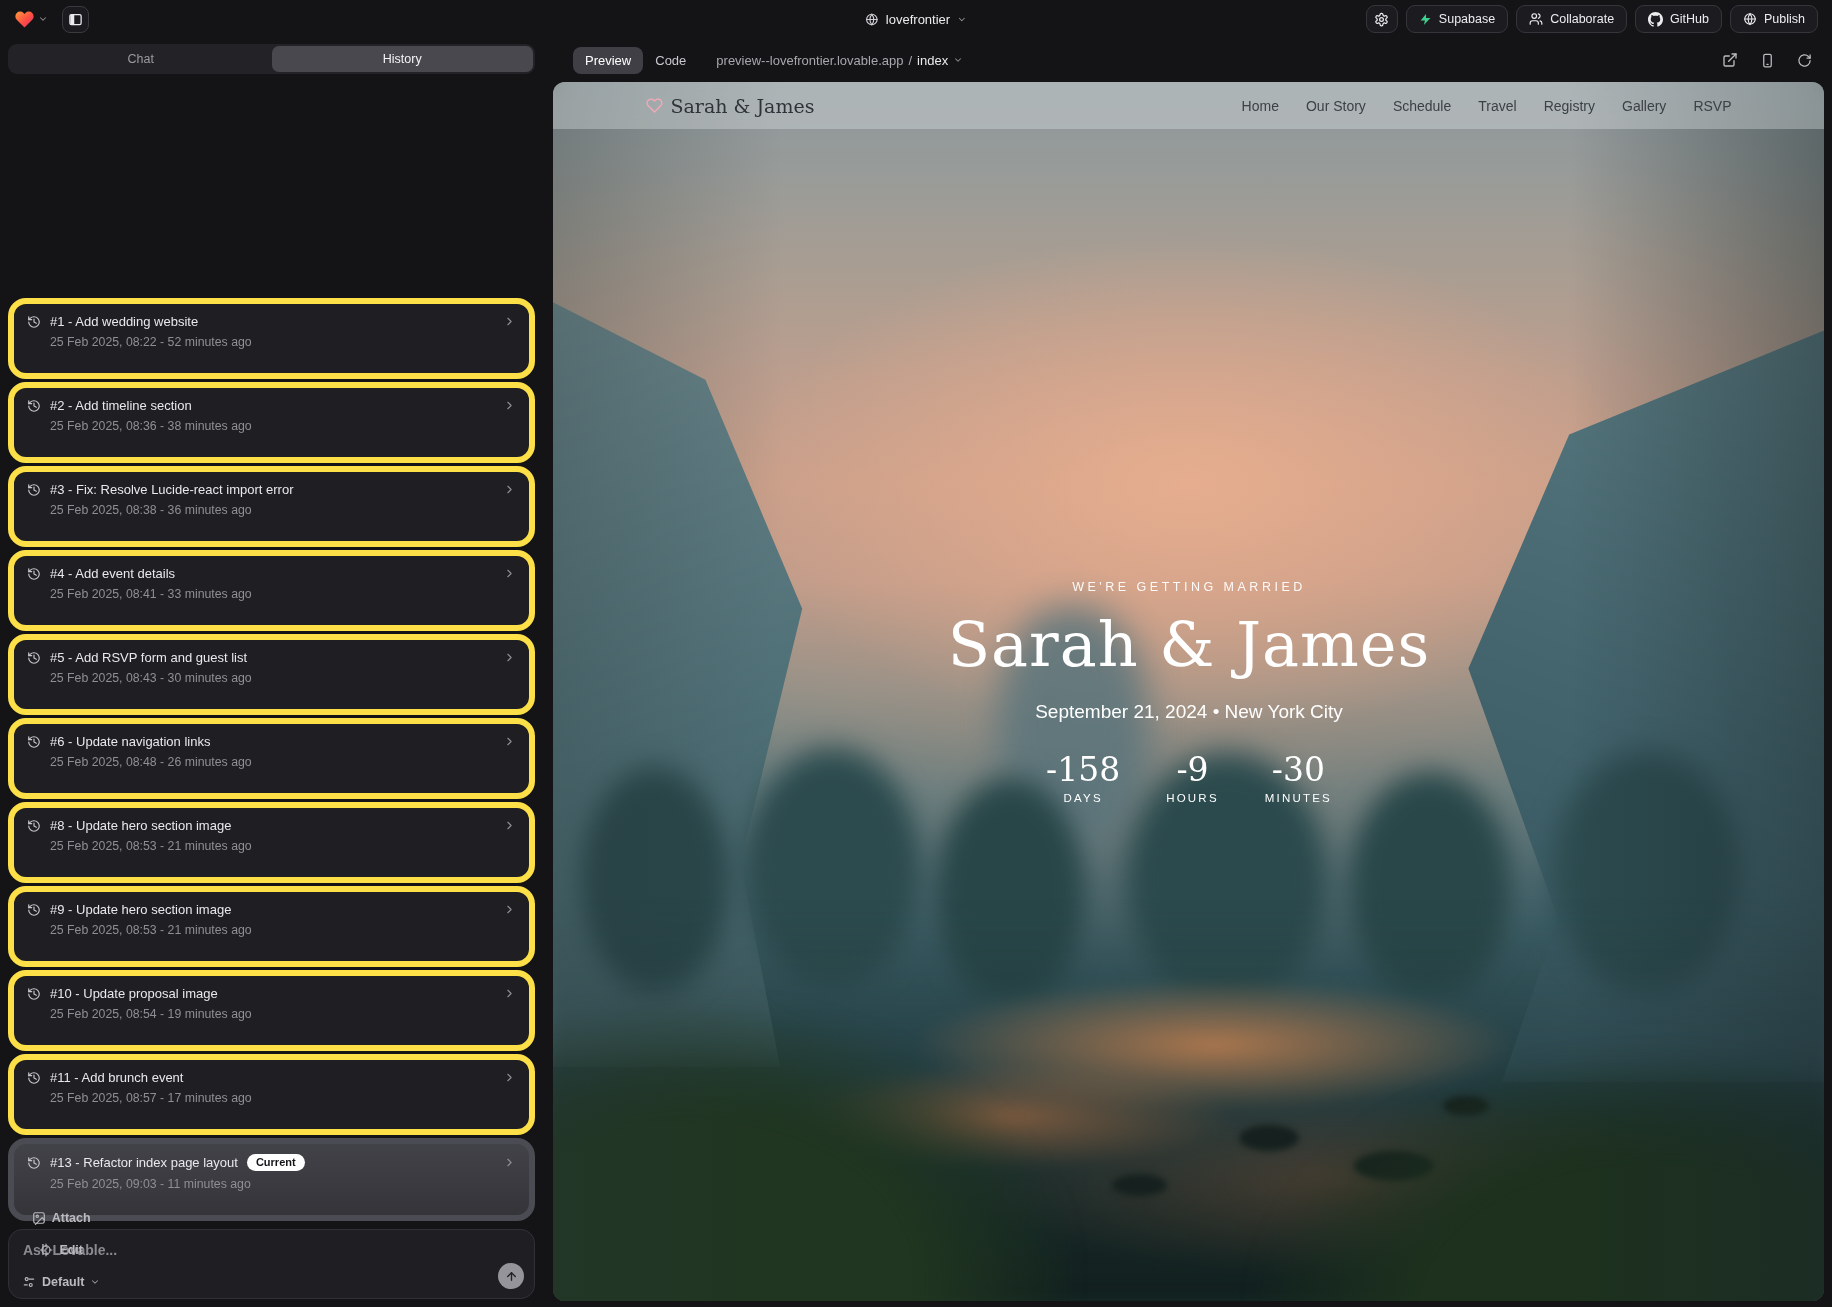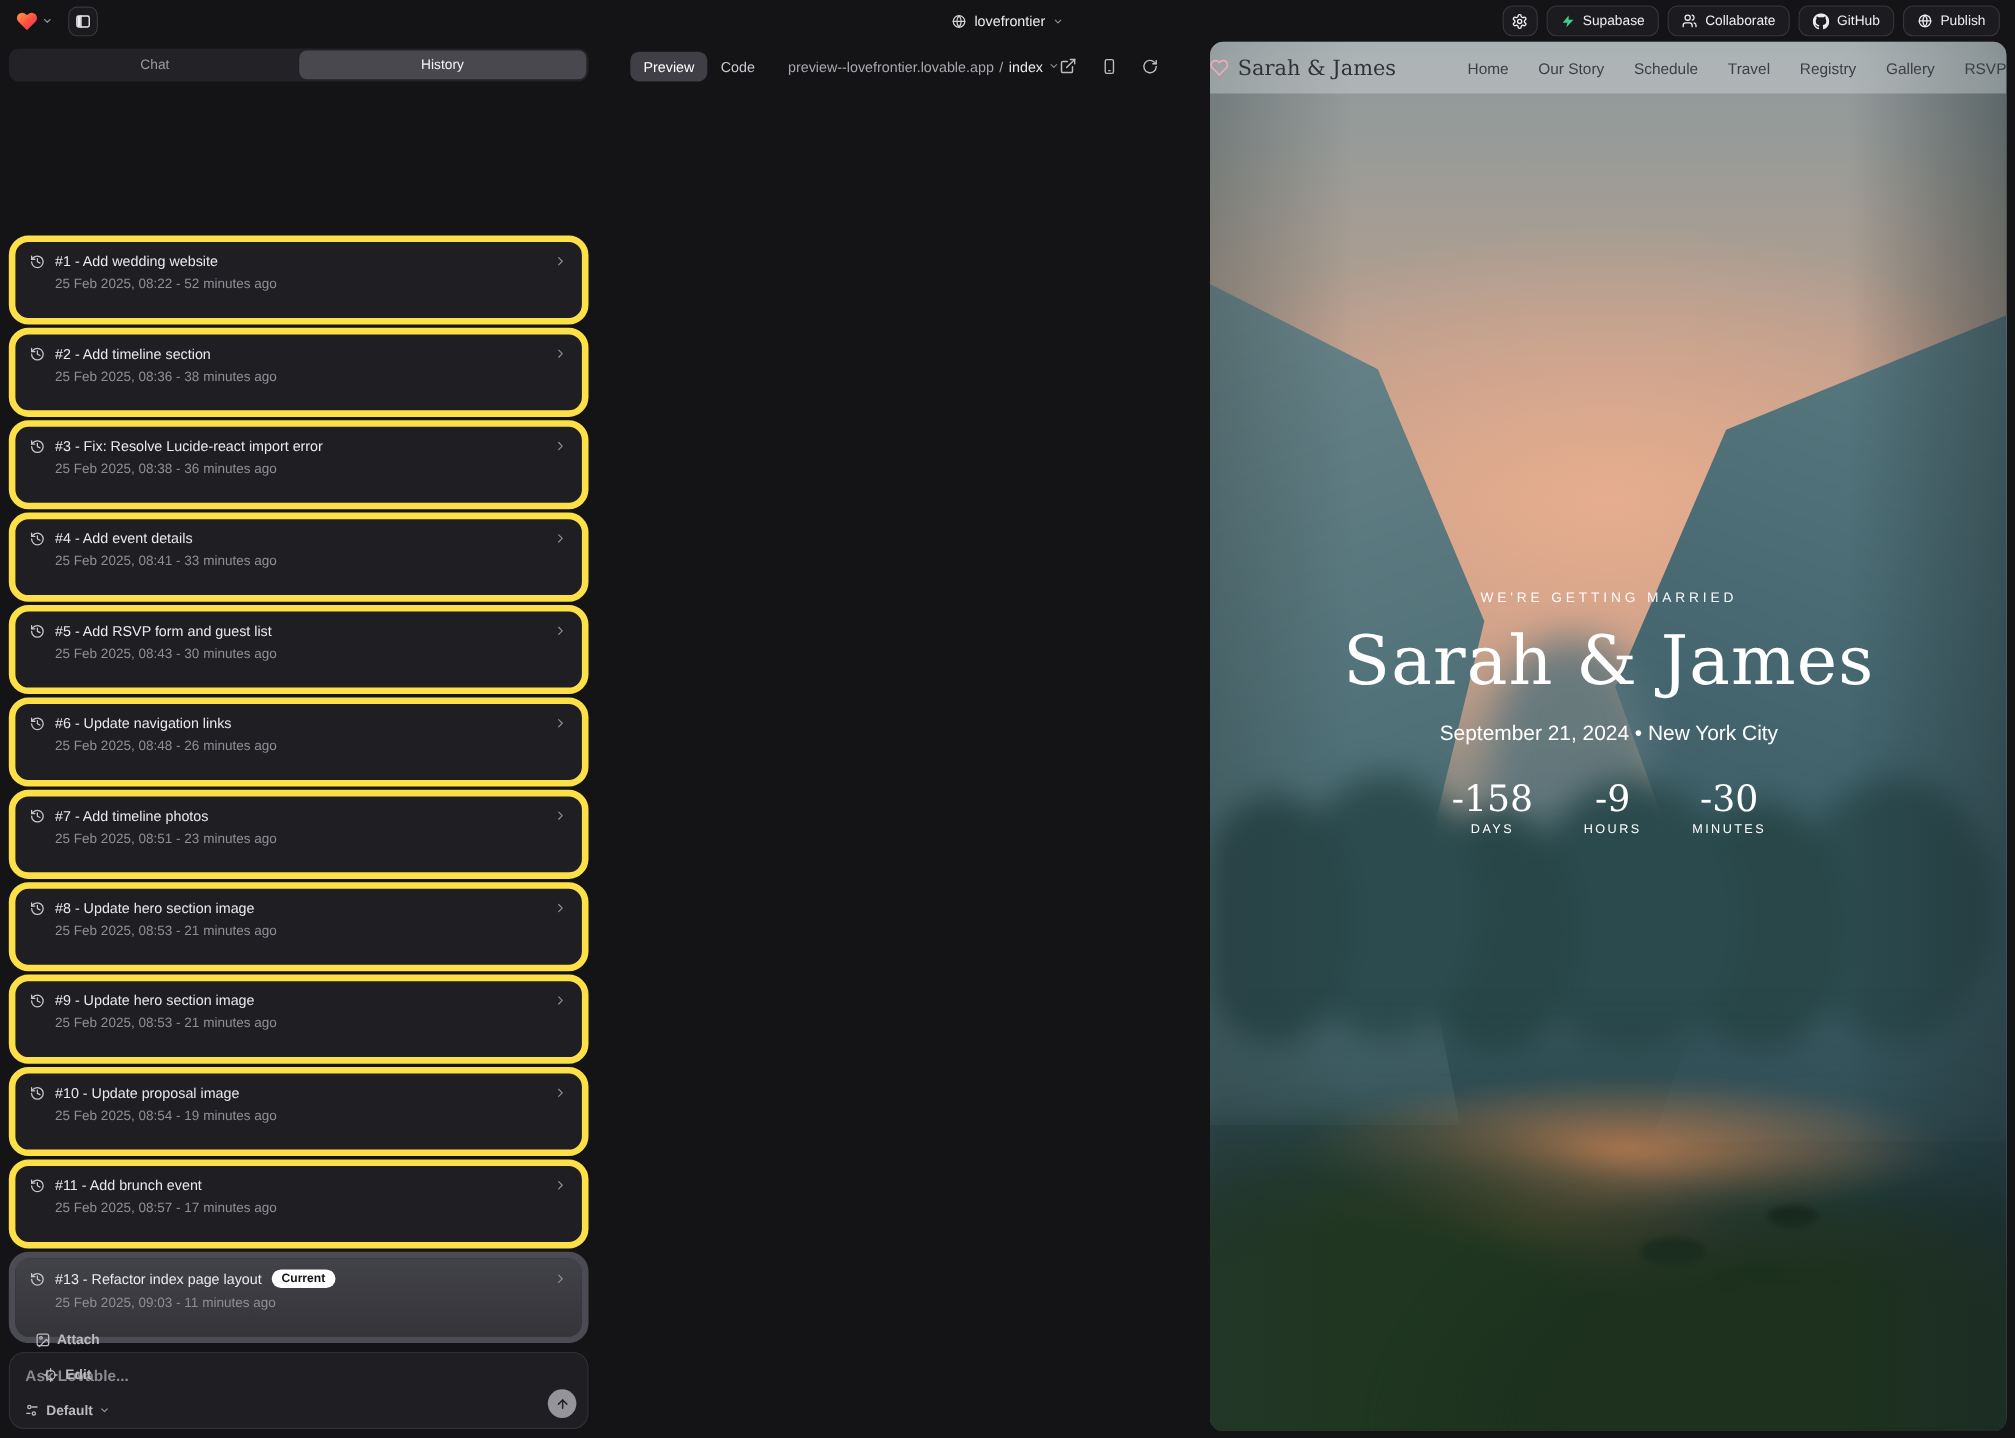--- a/index.html
+++ b/index.html
@@ -23,21 +23,21 @@
     display:flex; align-items:center; gap:7px; font-size:13px; color:#ececef; }
   .topbar-center .globe { color:#cfcfd4; }
   .topbar-right { margin-left:auto; display:flex; align-items:center; gap:8px; }
   .tb-btn { height:28px; display:flex; align-items:center; gap:7px; padding:0 12px;
     border:1px solid #35353b; border-radius:9px; background:#1c1c20; font-size:12.5px; color:#ededf0; cursor:pointer; }
   .tb-btn.square { width:32px; padding:0; justify-content:center; }
 
   
   .main { display:flex; height:1269px; }
   .left { width:543px; display:flex; flex-direction:column; }
-  .right { flex:1; display:flex; flex-direction:row; min-width:0;gap:17px; }
+  .right { flex:1; display:flex; flex-direction:column; min-width:0; }
 
   
   .tabbar { margin:6px 8px 4px; background:#232327; border-radius:9px; padding:2px; display:flex; height:30px; flex:none; }
   .tab { flex:1; display:flex; align-items:center; justify-content:center; font-size:12.5px; color:#9a9aa0;
     border-radius:7px; cursor:pointer; }
   .tab.active { background:#48484e; color:#f4f4f6; }
 
   
   .history { flex:1; display:flex; flex-direction:column; justify-content:flex-end; gap:3px; padding:0 8px; overflow:hidden; }
   .hist-item { position:relative; background:#1f1f23; border:6px solid #fde047; border-radius:18px;
@@ -356,39 +356,20 @@
 
             <span class="hist-chevron">
               <svg width="13" height="13" viewBox="0 0 24 24" fill="none" stroke="currentColor" stroke-width="2" stroke-linecap="round" stroke-linejoin="round">
                 <polyline points="9 18 15 12 9 6"></polyline>
               </svg>
             </span>
           </div>
           <div class="hist-time">25 Feb 2025, 08:48 - 26 minutes ago</div>
         </div>
 
-        <div class="hist-item">
-          <div class="hist-row">
-            <span class="hist-icon">
-              <svg width="14" height="14" viewBox="0 0 24 24" fill="none" stroke="currentColor" stroke-width="2" stroke-linecap="round" stroke-linejoin="round">
-                <path d="M3 12a9 9 0 1 0 9-9 9.75 9.75 0 0 0-6.74 2.74L3 8"></path>
-                <path d="M3 3v5h5"></path>
-                <path d="M12 7v5l4 2"></path>
-              </svg>
-            </span>
-            <span class="hist-title">#7 - Add timeline photos</span>
-
-            <span class="hist-chevron">
-              <svg width="13" height="13" viewBox="0 0 24 24" fill="none" stroke="currentColor" stroke-width="2" stroke-linecap="round" stroke-linejoin="round">
-                <polyline points="9 18 15 12 9 6"></polyline>
-              </svg>
-            </span>
-          </div>
-          <div class="hist-time">25 Feb 2025, 08:51 - 23 minutes ago</div>
-        </div>
 
         <div class="hist-item">
           <div class="hist-row">
             <span class="hist-icon">
               <svg width="14" height="14" viewBox="0 0 24 24" fill="none" stroke="currentColor" stroke-width="2" stroke-linecap="round" stroke-linejoin="round">
                 <path d="M3 12a9 9 0 1 0 9-9 9.75 9.75 0 0 0-6.74 2.74L3 8"></path>
                 <path d="M3 3v5h5"></path>
                 <path d="M12 7v5l4 2"></path>
               </svg>
             </span>

